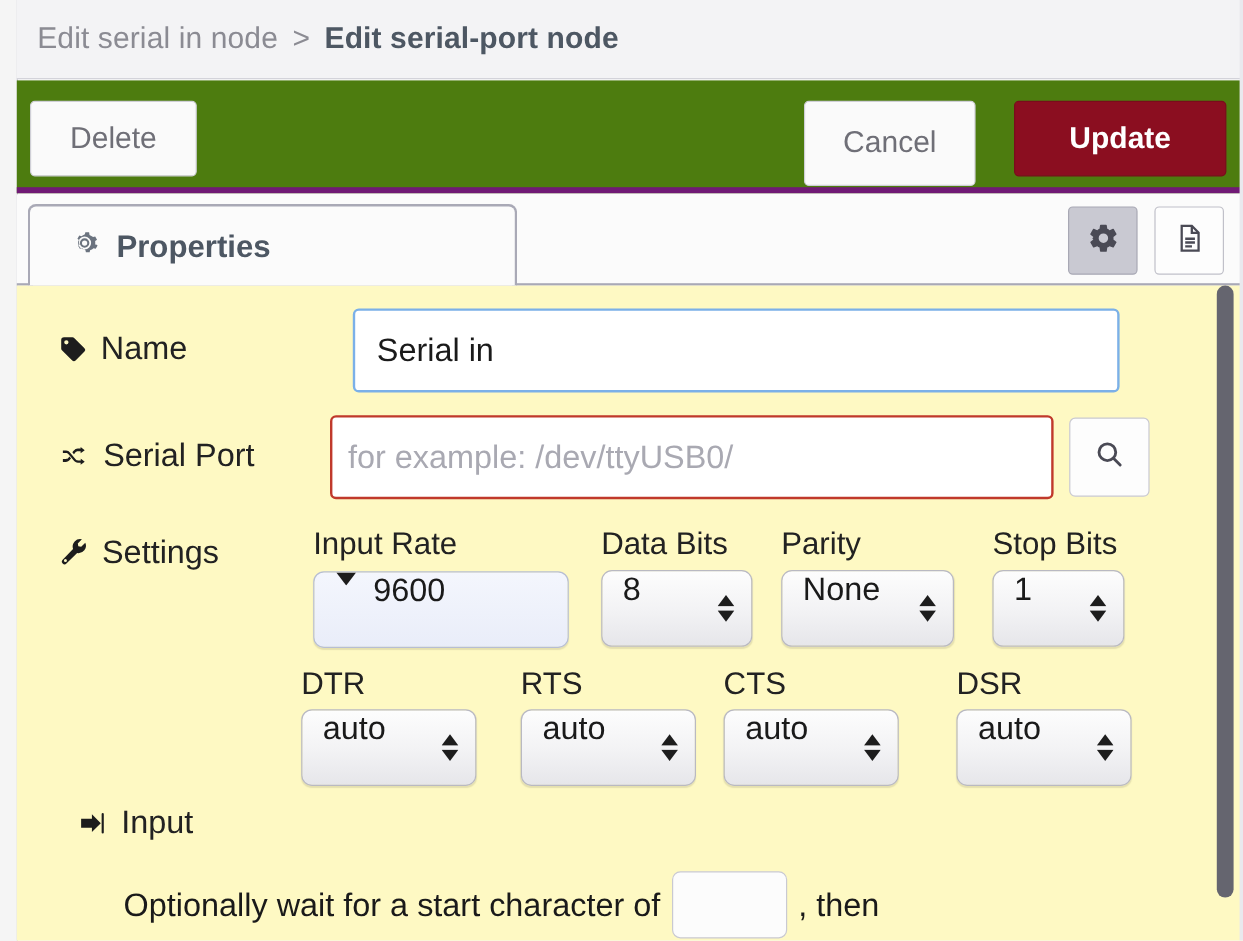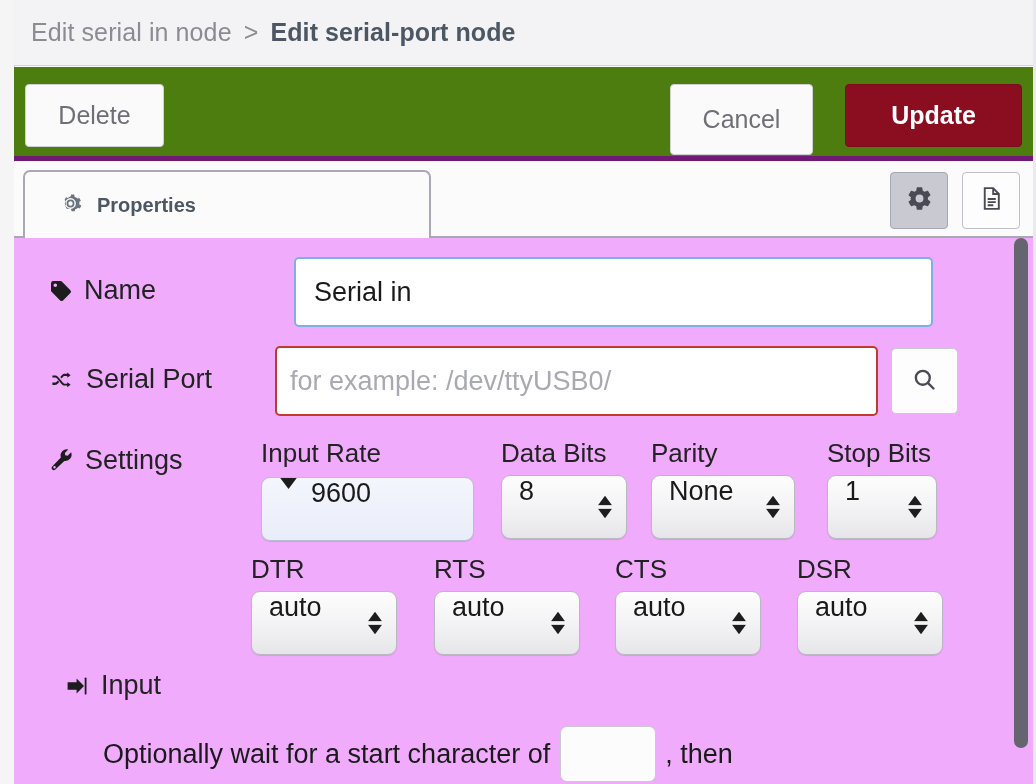--- a/index.html
+++ b/index.html
@@ -131,21 +131,21 @@
     border: 2px solid #a9a9b6;
     border-bottom: none;
     border-radius: 7px 7px 0 0;
     display: flex;
     align-items: center;
     padding-left: 33px;
     z-index: 2;
     cursor: pointer;
   }
   .tab-label {
-    font-size: 20px;
+    font-size: 26px;
     font-weight: bold;
     color: #4d5763;
     margin-left: 14px;
   }
 
   .icon-btn {
     position: absolute;
     width: 58px;
     height: 57px;
     border: 1px solid #c0c0c9;
@@ -163,21 +163,21 @@
   .icon-btn-gear { right: 88px; top: 10px; }
   .icon-btn-doc  { right: 16px; top: 10px; }
 
   
   .form-body {
     position: absolute;
     left: 14px;
     top: 238px;
     width: 1022px;
     height: 546px;
-    background: #f0abfc;
+    background: #fef9c3;
     overflow: hidden;
   }
 
   .row { position: absolute; }
 
   .field-label {
     display: flex;
     align-items: center;
     font-size: 27px;
     color: #222;
@@ -301,21 +301,21 @@
   .grp-baud     { left: 212px; top: 0; }
   .grp-databits { left: 452px; top: 0; }
   .grp-parity   { left: 602px; top: 0; }
   .grp-stopbits { left: 778px; top: 0; }
 
   
   .row-flow { left: 35px; top: 316px; width: 950px; height: 100px; }
   .sel-flow { width: 146px; }
   .grp-dtr { left: 202px; top: 0; }
   .grp-rts { left: 385px; top: 0; }
-  .grp-cts { left: 566px; top: 0; }
+  .grp-cts { left: 554px; top: 0; }
   .grp-dsr { left: 748px; top: 0; }
 
   
   .row-input { left: 35px; top: 432px; width: 950px; }
   .row-input .field-label { position: absolute; left: 15px; top: 0; }
   .input-sentence {
     position: absolute;
     left: 54px;
     top: 56px;
     display: flex;

